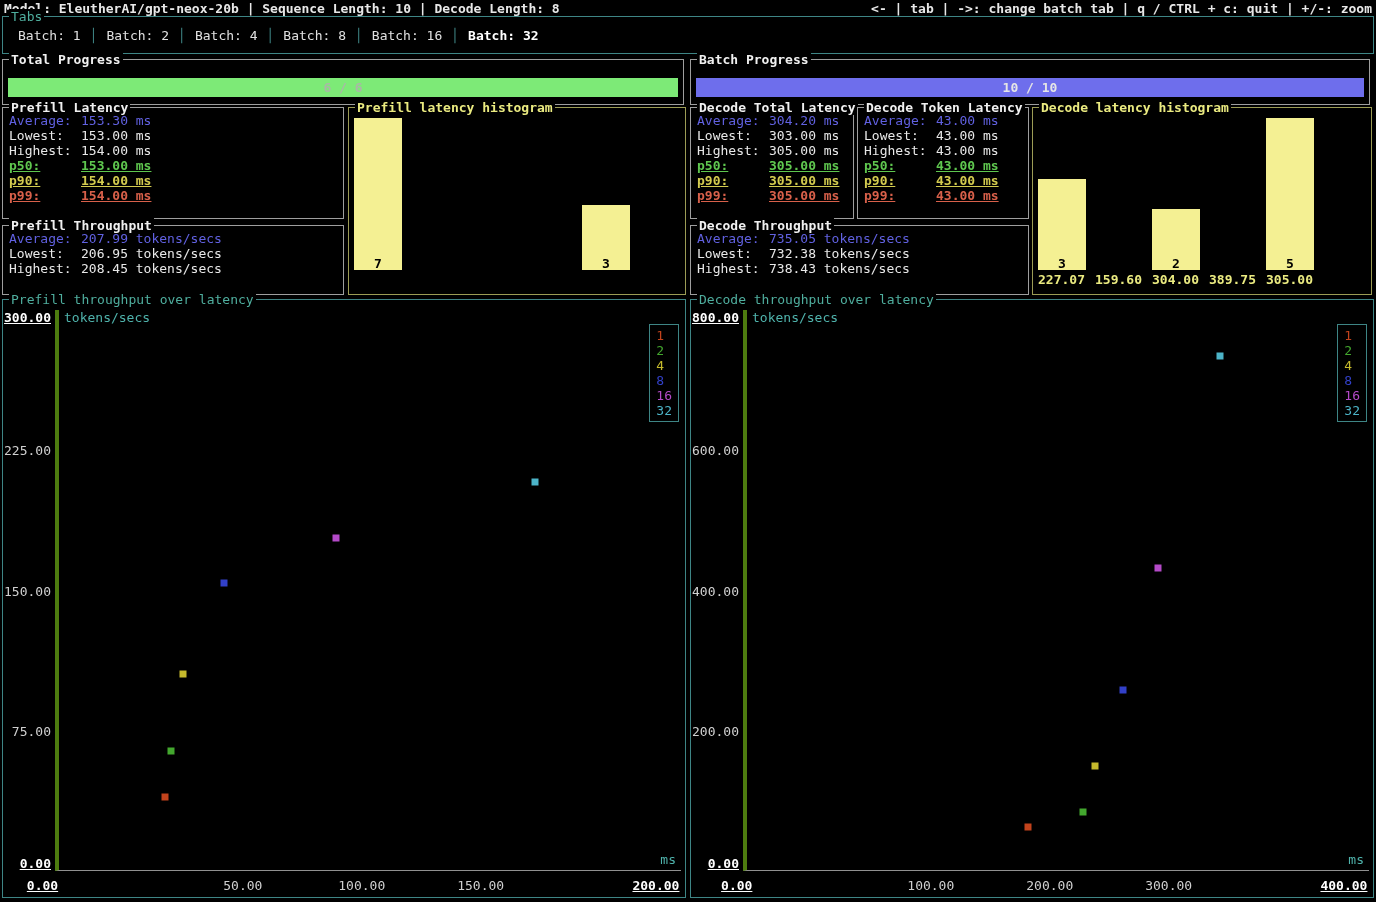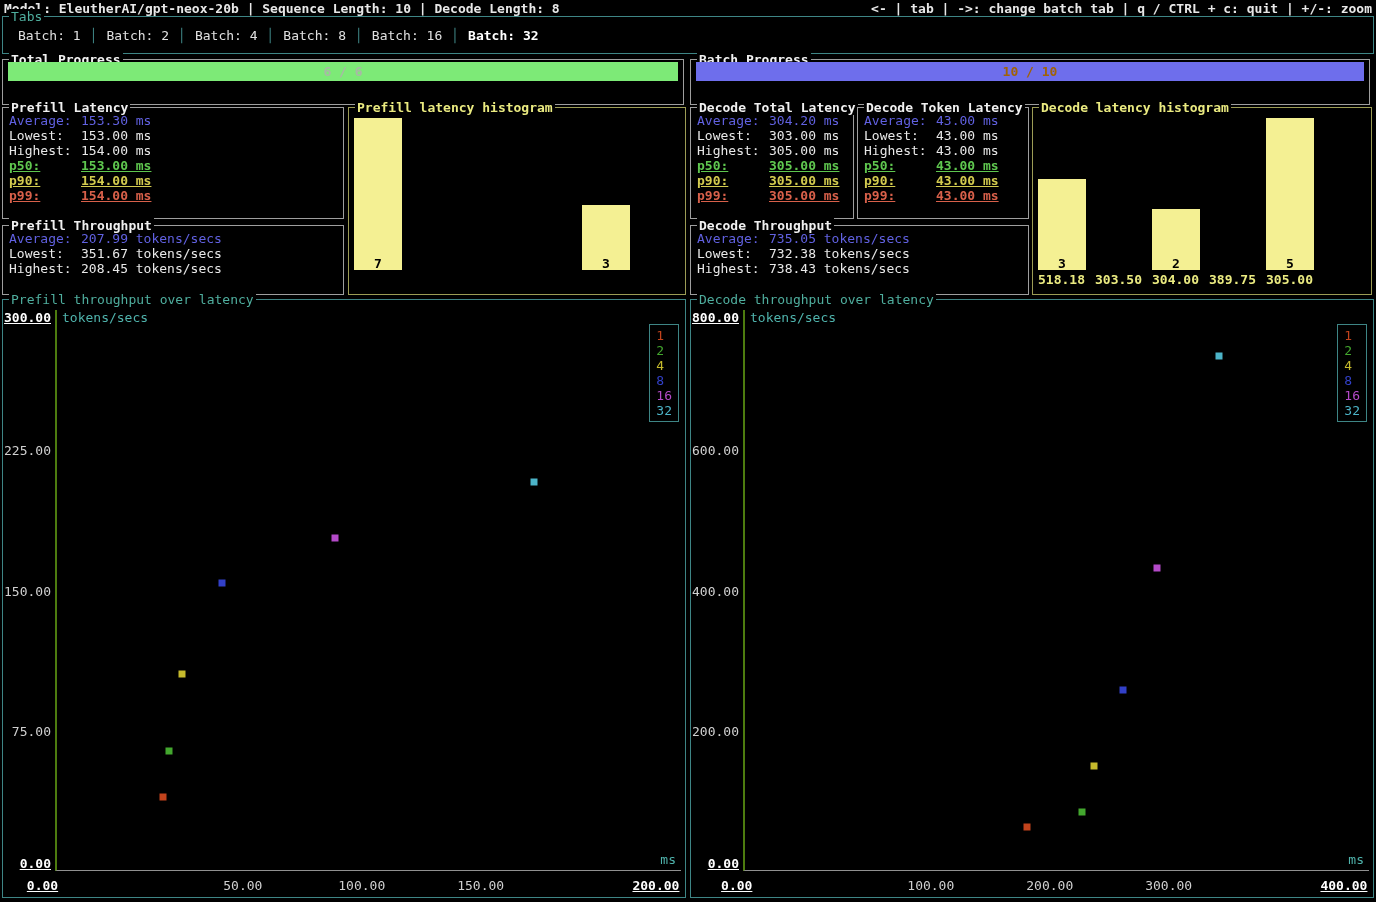--- a/index.html
+++ b/index.html
@@ -11,21 +11,21 @@
   .panel-title{position:absolute;top:-8px;left:6px;background:#000;padding:0 2px;white-space:nowrap;}
   .t-white{color:#f0f0f0;font-weight:bold;}
   .tabs-panel{top:16px;left:2px;width:1370px;height:36px;border-color:#3e8585;}
   .tabs-panel .panel-title{color:#4fae9e;font-weight:normal;}
   .tabs-row{display:flex;align-items:center;height:100%;padding-left:6px;}
   .tab{padding:0 9px;color:#e0e0e0;cursor:pointer;}
   .tab.active{font-weight:bold;color:#ffffff;}
   .tab-sep{color:#3e8585;}
   .progress-total{top:59px;left:2px;width:680px;height:44px;}
   .progress-batch{top:59px;left:690px;width:678px;height:44px;}
-  .pbar{position:absolute;left:5px;right:5px;top:2px;height:19px;background:#000;}
+  .pbar{position:absolute;left:5px;right:5px;top:18px;height:19px;background:#000;}
   .pbar-fill{height:100%;}
   .pbar-text{position:absolute;inset:0;text-align:center;line-height:19px;font-weight:bold;}
   .p-prefill-latency{top:107px;left:2px;width:340px;height:110px;}
   .p-prefill-throughput{top:225px;left:2px;width:340px;height:68px;}
   .p-decode-total{top:107px;left:690px;width:162px;height:110px;}
   .p-decode-token{top:107px;left:857px;width:170px;height:110px;}
   .p-decode-throughput{top:225px;left:690px;width:337px;height:68px;}
   .stat-body{padding:5px 6px 0 6px;}
   .stat-row{display:flex;white-space:nowrap;}
   .stat-label{width:72px;flex:none;}
@@ -45,21 +45,21 @@
   .hist-tick{width:48px;flex:none;font-weight:bold;white-space:nowrap;}
   .scatter-panel{border-color:#3e8585;}
   .scatter-panel .panel-title{color:#4fae9e;}
   .p-prefill-scatter{top:299px;left:2px;width:682px;height:597px;}
   .p-decode-scatter{top:299px;left:690px;width:682px;height:597px;}
   .scatter-body{position:absolute;top:10px;left:4px;right:4px;bottom:4px;}
   .ylabel-col{position:absolute;left:0;top:0;width:46px;bottom:22px;}
   .ytick{position:absolute;right:2px;color:#d0d0d0;white-space:nowrap;}
   .ytick.bold{color:#ffffff;}
   .plot-area{position:absolute;left:48px;right:0;top:0;bottom:22px;
-    border-left:2px solid #4d7c0f;border-bottom:1px solid #909090;}
+    border-left:4px solid #4d7c0f;border-bottom:1px solid #909090;}
   .unit-y{position:absolute;top:0;left:5px;color:#4fb3ac;}
   .unit-x{position:absolute;bottom:3px;right:5px;color:#4fb3ac;}
   .legend{position:absolute;top:14px;right:2px;border:1px solid #3e8585;
     padding:3px 6px;display:flex;flex-direction:column;background:#000;}
   .legend-item{line-height:15px;}
   .pt{position:absolute;width:7px;height:7px;transform:translate(-50%,-50%);}
   .xlabels{position:absolute;left:0;right:0;bottom:0;height:18px;}
   .xtick{position:absolute;bottom:0;transform:translateX(-50%);color:#d0d0d0;white-space:nowrap;}
   .xtick.bold{color:#ffffff;}
 </style>
@@ -94,21 +94,21 @@
     <div class="pbar">
       <div class="pbar-fill" style="width: 100%; background: rgb(125, 234, 119);"></div>
       <div class="pbar-text" style="color: rgb(169, 184, 166);">6 / 6</div>
     </div>
   </div>
 
   <div class="panel progress-batch" id="batch-progress">
     <span class="panel-title t-white">Batch Progress</span>
     <div class="pbar">
       <div class="pbar-fill" style="width: 100%; background: rgb(110, 110, 236);"></div>
-      <div class="pbar-text" style="color: #a16207;">10 / 10</div>
+      <div class="pbar-text" style="color: #e5e5e5;">10 / 10</div>
     </div>
   </div>
 
   <div class="panel p-prefill-latency">
     <span class="panel-title t-white">Prefill Latency</span>
     <div class="stat-body">
         <div class="stat-row c-blue">
           <span class="stat-label">Average:</span>
           <span class="stat-value">153.30 ms</span>
         </div>
@@ -136,21 +136,21 @@
   </div>
   <div class="panel p-prefill-throughput">
     <span class="panel-title t-white">Prefill Throughput</span>
     <div class="stat-body">
         <div class="stat-row c-blue">
           <span class="stat-label">Average:</span>
           <span class="stat-value">207.99 tokens/secs</span>
         </div>
         <div class="stat-row c-white">
           <span class="stat-label">Lowest:</span>
-          <span class="stat-value">351.67 tokens/secs</span>
+          <span class="stat-value">206.95 tokens/secs</span>
         </div>
         <div class="stat-row c-white">
           <span class="stat-label">Highest:</span>
           <span class="stat-value">208.45 tokens/secs</span>
         </div>
       </div>
   </div>
   <div class="panel p-decode-total">
     <span class="panel-title t-white">Decode Total Latency</span>
     <div class="stat-body">
@@ -260,22 +260,22 @@
           </div>
         </div>
         <div class="hist-col"></div>
         <div class="hist-col">
           <div class="hist-bar" style="height: 100%; background: rgb(244, 240, 147);">
             <span class="hist-bar-count">5</span>
           </div>
         </div>
       </div>
     <div class="hist-ticks">
-        <span class="hist-tick" style="color: rgb(234, 234, 128);">518.18</span>
-        <span class="hist-tick" style="color: rgb(234, 234, 128);">303.50</span>
+        <span class="hist-tick" style="color: rgb(234, 234, 128);">227.07</span>
+        <span class="hist-tick" style="color: rgb(234, 234, 128);">159.60</span>
         <span class="hist-tick" style="color: rgb(234, 234, 128);">304.00</span>
         <span class="hist-tick" style="color: rgb(234, 234, 128);">389.75</span>
         <span class="hist-tick" style="color: rgb(234, 234, 128);">305.00</span>
       </div>
   </div>
 
   <div class="panel scatter-panel p-prefill-scatter">
     <span class="panel-title">Prefill throughput over latency</span>
     <div class="scatter-body">
       <div class="ylabel-col">

